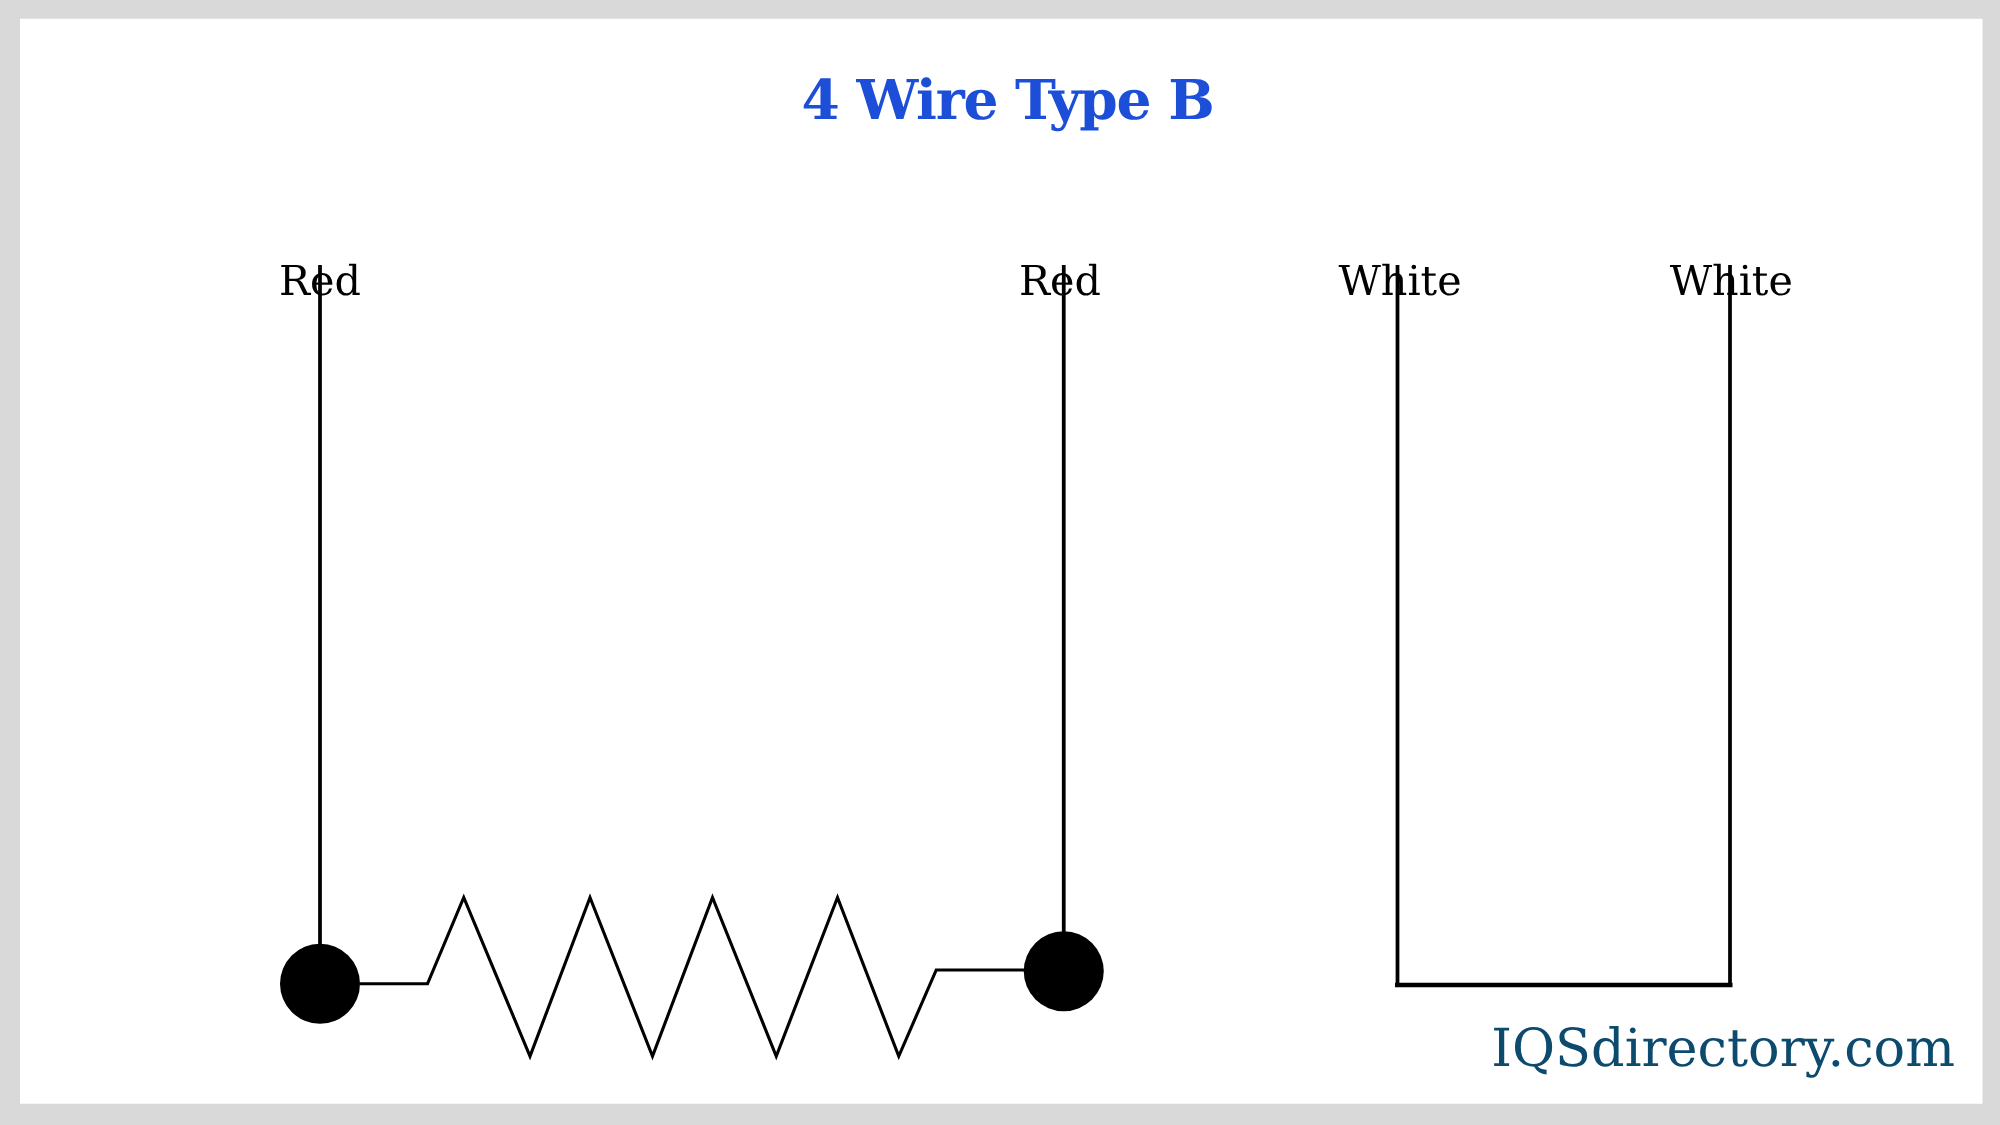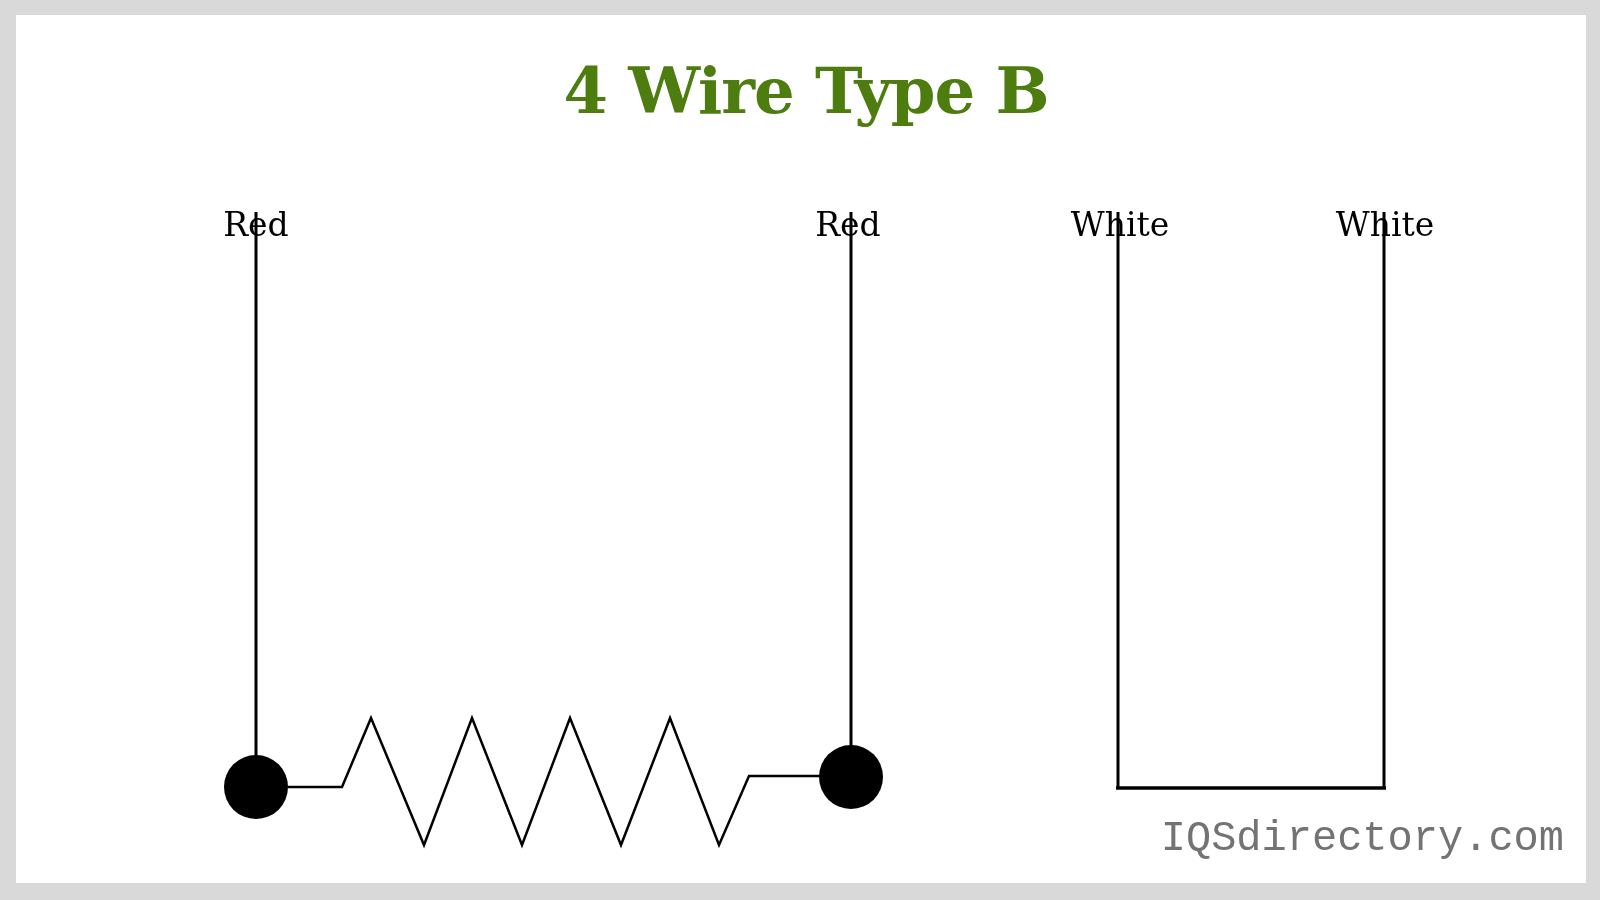--- a/index.html
+++ b/index.html
@@ -27,24 +27,24 @@
     top: 0;
     width: 1600px;
     height: 900px;
   }
 
   .title {
     position: absolute;
     left: 790px;
     top: 44px;
     transform: translateX(-50%);
-    font-size: 64px;
+    font-size: 44px;
     font-weight: 600;
     letter-spacing: -1px;
-    color: #4d7c0f;
+    color: #1d4ed8;
     white-space: nowrap;
     line-height: 1;
   }
 
   .wire-label {
     position: absolute;
     top: 161px;
     transform: translateX(-50%);
     font-size: 33px;
     color: #000000;
@@ -55,24 +55,23 @@
   .wire-label.l1 { left: 240px; }
   .wire-label.l2 { left: 832px; }
   .wire-label.l3 { left: 1104px; }
   .wire-label.l4 { left: 1369px; }
 
   .watermark {
     position: absolute;
     right: 22px;
     top: 803px;
     font-size: 42px;
-    color: #737373;
+    color: #0c4a6e;
     line-height: 1;
     white-space: nowrap;
-    font-family: Liberation Mono, monospace;
   }
 </style>
 </head>
 <body>
 
 <div class="panel">
 
   <svg class="diagram-svg" viewBox="0 0 1600 900" fill="none" stroke="#000000">
 
     <line x1="240" y1="197" x2="240" y2="742" stroke-width="3"></line>

